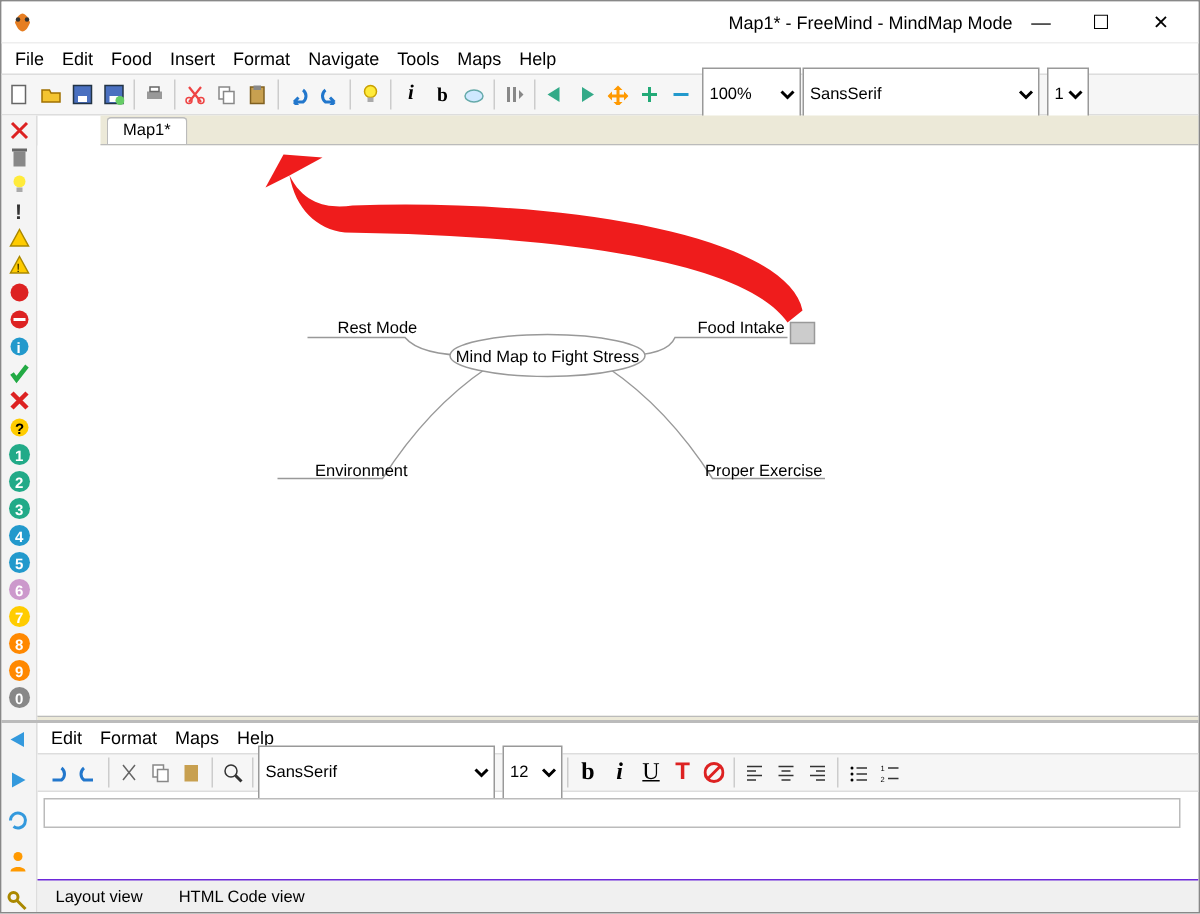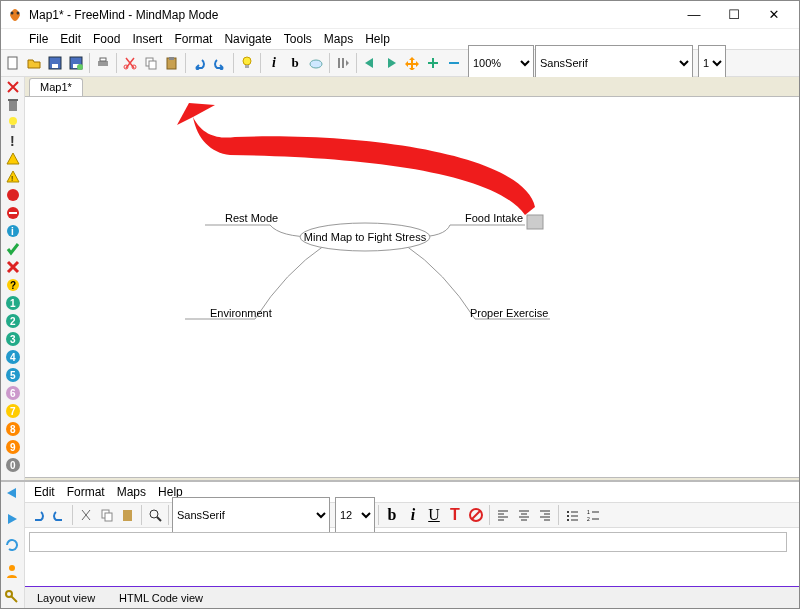--- a/index.html
+++ b/index.html
@@ -1,35 +1,35 @@
 <!DOCTYPE html>
 <html><head>
 <meta charset="utf-8">
 <style>
 * { box-sizing: border-box; margin: 0; padding: 0; font-family: Tahoma, Arial, sans-serif; }
 body { width: 800px; height: 609px; overflow: hidden; background: #fff; border: 1px solid #888; }
-.titlebar { height: 28px; display: flex; align-items: center; padding: 0 6px; background: #fff; border-bottom: 1px solid #eee; }
+.titlebar { height: 28px; display: flex; align-items: center; padding: 0 6px; background: #fff; border-bottom: 1px solid #eee; text-align: right; }
 .titlebar .ico { width: 16px; height: 16px; }
 .titlebar .title { font-size: 12px; margin-left: 6px; flex: 1; }
 .winbtns { display: flex; gap: 2px; }
 .winbtn { width: 38px; height: 22px; display: flex; align-items: center; justify-content: center; font-size: 13px; }
-.menubar { height: 20px; display: flex; align-items: center; padding: 0 4px; gap: 2px; font-size: 12px; margin-left: 19px; }
+.menubar { height: 20px; display: flex; align-items: center; padding: 0 4px; gap: 2px; font-size: 12px; }
 .menu-item { padding: 2px 5px; }
 .toolbar { height: 28px; display: flex; align-items: center; padding: 0 2px; border-top: 1px solid #ddd; border-bottom: 1px solid #ddd; background: #f6f6f6; gap: 1px; }
 .tbtn { width: 20px; height: 20px; display: flex; align-items: center; justify-content: center; border: 1px solid transparent; }
 .sep { width: 1px; height: 20px; background: #ccc; margin: 0 2px; }
 .combo { height: 36px; font-size: 11px; border: 1px solid #999; background: #fff; }
 .combo.zoom { width: 66px; margin-left: 3px; }
 .combo.font { width: 158px; }
 .combo.size { width: 28px; margin-left: 4px; }
 .workspace { display: flex; height: 403px; }
 .sidebar { width: 24px; background: #f4f4f4; border-right: 1px solid #ddd; display: flex; flex-direction: column; align-items: center; padding-top: 2px; gap: 2px; }
 .sideico { width: 16px; height: 16px; }
 .mainarea { flex: 1; display: flex; flex-direction: column; }
-.tabstrip { height: 20px; display: flex; align-items: flex-end; padding-left: 4px; background: #ece9d8; border-bottom: 1px solid #bbb; font-size: 11px; }
+.tabstrip { height: 20px; display: flex; align-items: flex-end; padding-left: 4px; background: #ece9d8; border-bottom: 1px solid #bbb; font-size: 11px; margin-left: 42px; }
 .tab { height: 18px; padding: 2px 10px; background: #fff; border: 1px solid #bbb; border-bottom: none; border-radius: 3px 3px 0 0; }
 .canvas { flex: 1; background: #fff; position: relative; overflow: hidden; }
 .canvas svg { position: absolute; top: 0; left: 0; }
 .node-text { font-size: 11px; }
 .bottombar { height: 3px; background: #ece9d8; border-top: 1px solid #bbb; }
 .editor { height: 128px; border-top: 2px solid #bbb; display: flex; }
 .editor .sidebar2 { width: 24px; background: #f4f4f4; border-right: 1px solid #ddd; }
 .editor-main { flex: 1; display: flex; flex-direction: column; }
 .editor-menu { height: 20px; display: flex; align-items: center; padding: 0 4px; gap: 2px; font-size: 12px; }
 .editor-toolbar { height: 26px; display: flex; align-items: center; padding: 0 3px; gap: 1px; background: #f6f6f6; border-top: 1px solid #ddd; border-bottom: 1px solid #ddd; }

